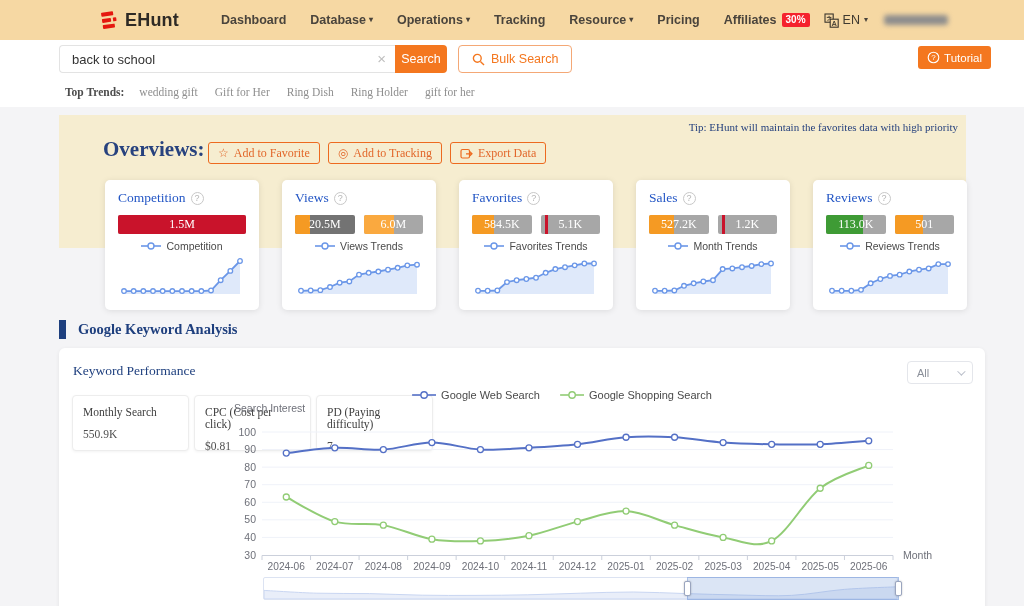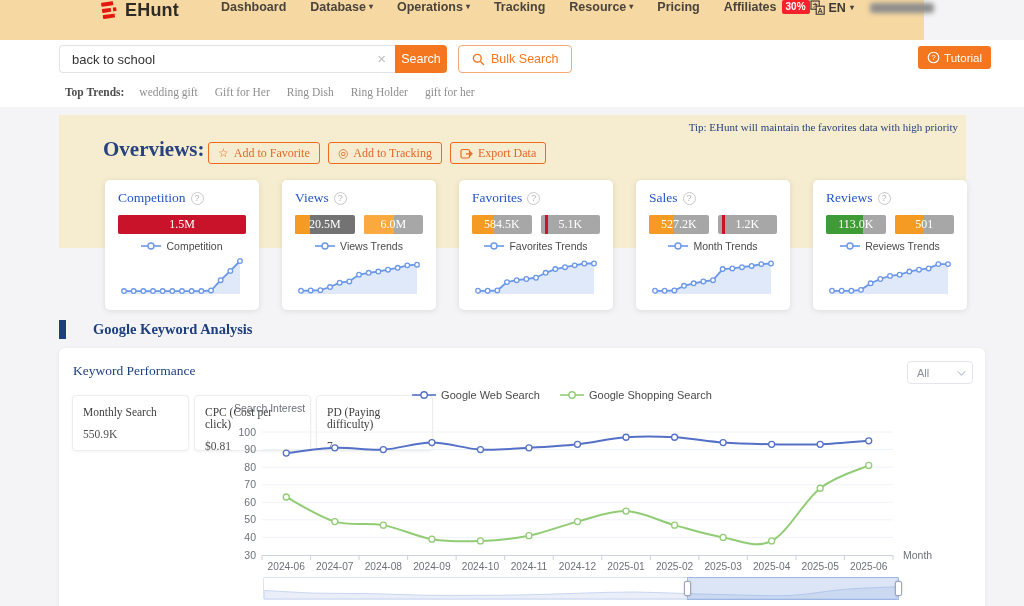--- a/index.html
+++ b/index.html
@@ -1,28 +1,28 @@
 <!DOCTYPE html>
 <html><head>
 <meta charset="utf-8">
 <style>
   *{margin:0;padding:0;box-sizing:border-box}
   body{background:#e9e9eb;font-family:"Liberation Sans",sans-serif}
   .page{position:relative;width:1024px;height:606px;background:#F4F4F6;overflow:hidden;margin:0 auto}
 
   
-  .topnav{position:absolute;top:0;left:0;width:924px;height:40px;background:#F6D8A3;display:flex;align-items:flex-start;padding:0 76px 0 98px}
+  .topnav{position:absolute;top:0;left:0;width:1024px;height:40px;background:#F6D8A3;display:flex;align-items:center;padding:0 76px 0 98px}
   .logo{display:flex;align-items:center;gap:6px;margin-right:42px;cursor:pointer}
   .logo-text{font-size:18px;font-weight:700;color:#2E2A25;letter-spacing:.2px}
   .nav-links{display:flex;gap:24px;align-items:center}
   .nav-item{font-size:12.5px;font-weight:600;color:#4A443C;display:flex;align-items:center;gap:3px;cursor:pointer;white-space:nowrap}
   .caret{font-size:8px;color:#4A443C;line-height:1}
   .badge{background:#F5222D;color:#fff;font-size:10px;font-weight:700;padding:1px 4px 2px;border-radius:2px;margin-left:2px}
   .nav-right{margin-left:auto;display:flex;align-items:center;gap:16px}
-  .lang{display:flex;align-items:center;gap:4px;font-size:12.5px;font-weight:700;color:#3E3930;cursor:pointer}
+  .lang{display:flex;align-items:center;gap:4px;font-size:12.5px;font-weight:400;color:#3E3930;cursor:pointer}
   .dropship-btn{background:#57AFF3;color:#fff;border:none;border-radius:15px;height:26px;padding:0 20px;font-size:12.5px;font-weight:700;cursor:pointer}
   .acct-blur{display:flex;gap:6px;align-items:center;filter:blur(2.5px)}
   .acct-blur i{display:block;height:10px;border-radius:3px;background:#8d8d8d}
   .acct-blur .a{width:64px}
 
   
   .search-sec{position:absolute;top:40px;left:0;width:1024px;height:67px;background:#fff}
   .search-row{position:absolute;left:59px;top:5px;display:flex;align-items:center}
   .search-box{position:relative;width:336px;height:28px;border:1px solid #E3E3E3;border-right:none;border-radius:4px 0 0 4px;background:#fff}
   .search-box input{width:100%;height:100%;border:none;outline:none;padding:0 28px 0 12px;font-size:13px;color:#333;background:transparent;font-family:"Liberation Sans",sans-serif}
@@ -48,21 +48,21 @@
   .card-title{display:flex;align-items:center;gap:5px;font-family:"Liberation Serif",serif;font-size:13.5px;color:#2356C5}
   .help{width:13px;height:13px;border-radius:50%;border:1px solid #C8C8C8;color:#B5B5B5;font-size:9px;display:flex;align-items:center;justify-content:center;cursor:pointer;font-family:"Liberation Sans",sans-serif}
   .bars{display:flex;gap:9px;height:19px;margin-top:9px}
   .bar{flex:1;position:relative;border-radius:2px;overflow:hidden}
   .bar .seg{position:absolute;top:0;bottom:0}
   .bar .val{position:relative;z-index:1;display:flex;width:100%;height:100%;align-items:center;justify-content:center;color:#fff;font-family:"Liberation Serif",serif;font-size:12px}
   .card-legend{display:flex;align-items:center;justify-content:center;gap:5px;margin-top:6px;font-size:10.5px;color:#4A4A4A}
   .spark{display:block;margin-top:1px}
 
   
-  .section-head{position:absolute;left:59px;top:320px;display:flex;align-items:center;gap:27px}
+  .section-head{position:absolute;left:59px;top:320px;display:flex;align-items:center;gap:12px}
   .section-bar{width:7px;height:19px;background:#1E3F7E}
   .section-title{font-family:"Liberation Serif",serif;font-weight:700;font-size:14.5px;color:#1E3F7E}
 
   .panel{position:absolute;left:59px;top:348px;width:926px;height:300px;background:#fff;border-radius:6px;box-shadow:0 1px 4px rgba(0,0,0,.07)}
   .panel-title{position:absolute;left:14px;top:15px;font-family:"Liberation Serif",serif;font-size:13.5px;color:#1E3F7E}
   .filter{position:absolute;right:12px;top:13px;width:66px;height:23px;border:1px solid #E4E6EB;border-radius:4px;display:flex;align-items:center;justify-content:space-between;padding:0 9px;background:#fff;cursor:pointer}
   .filter-label{font-size:11px;color:#8A8F99}
   .chev{width:6px;height:6px;border-right:1.3px solid #B9BEC9;border-bottom:1.3px solid #B9BEC9;transform:rotate(45deg) translateY(-2px)}
 
   .stats{position:absolute;left:13px;top:47px;display:flex;flex-direction:row;gap:5px}

